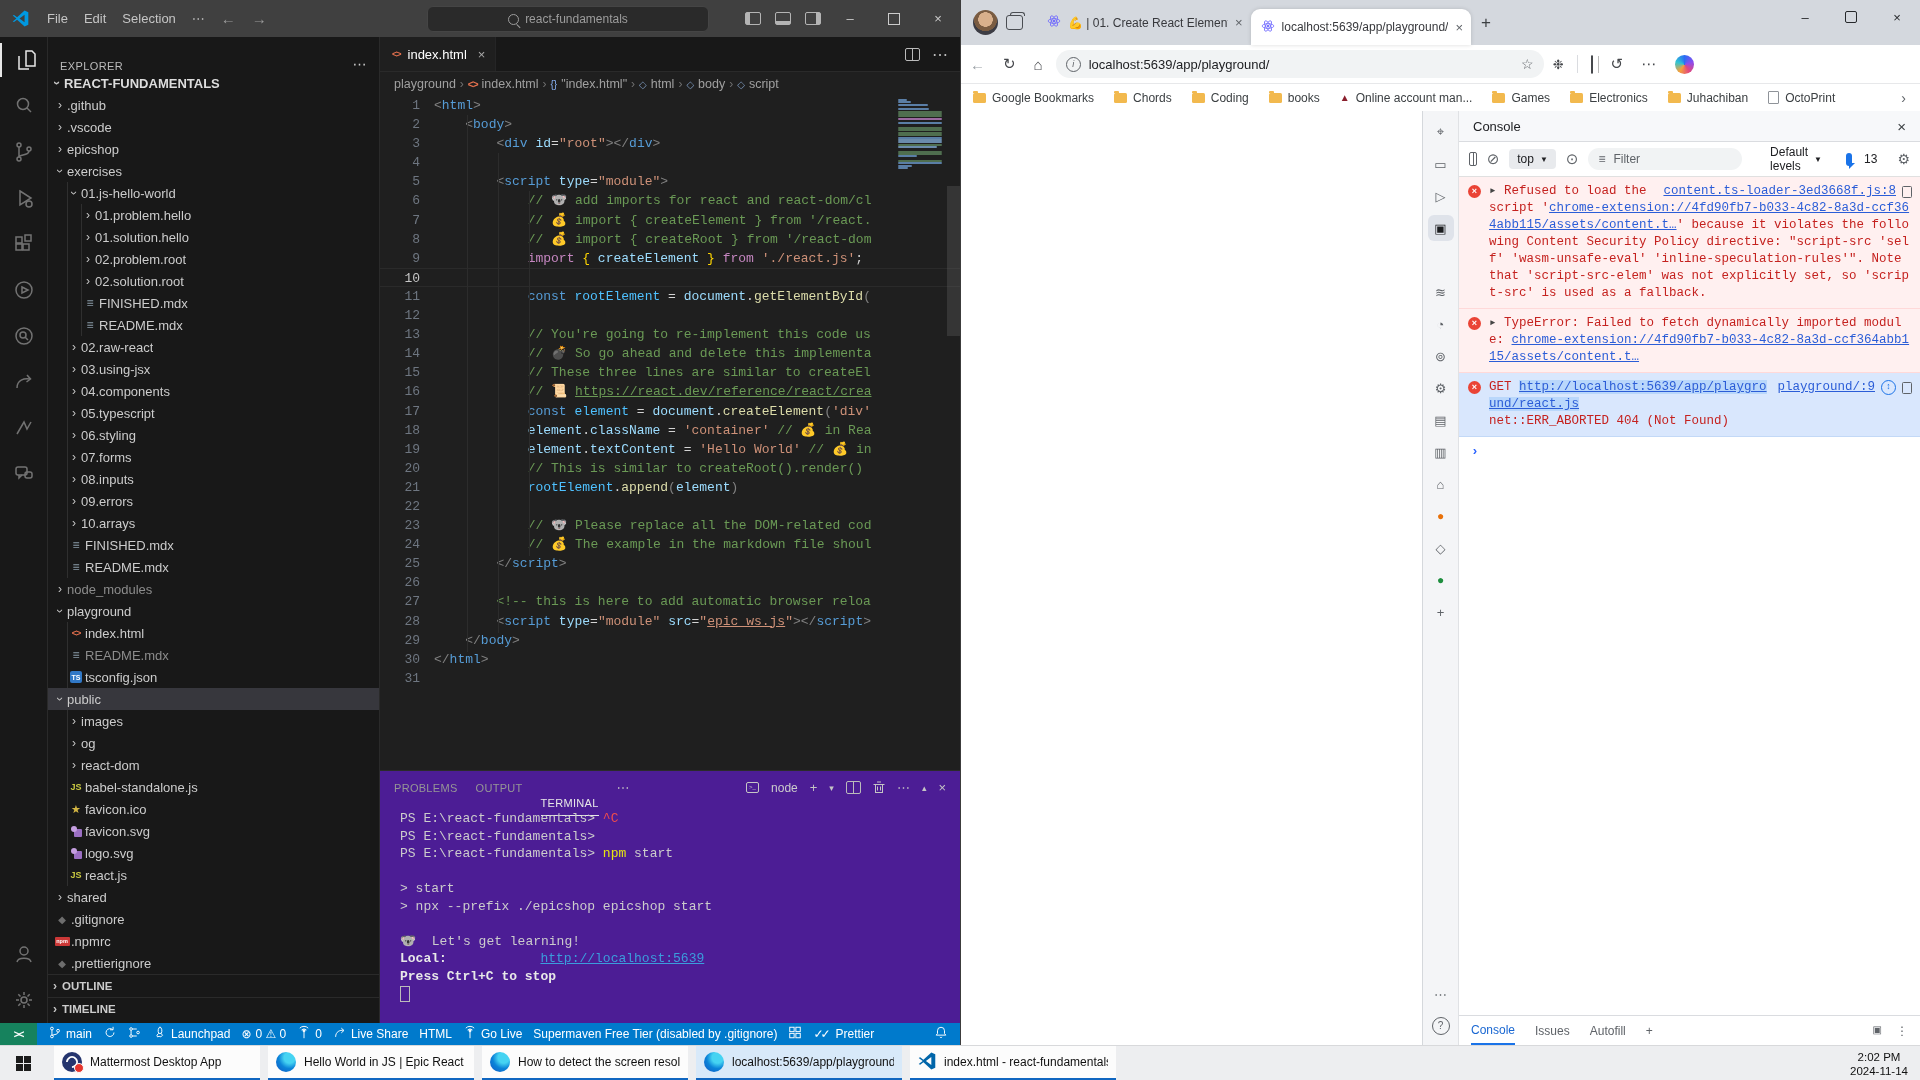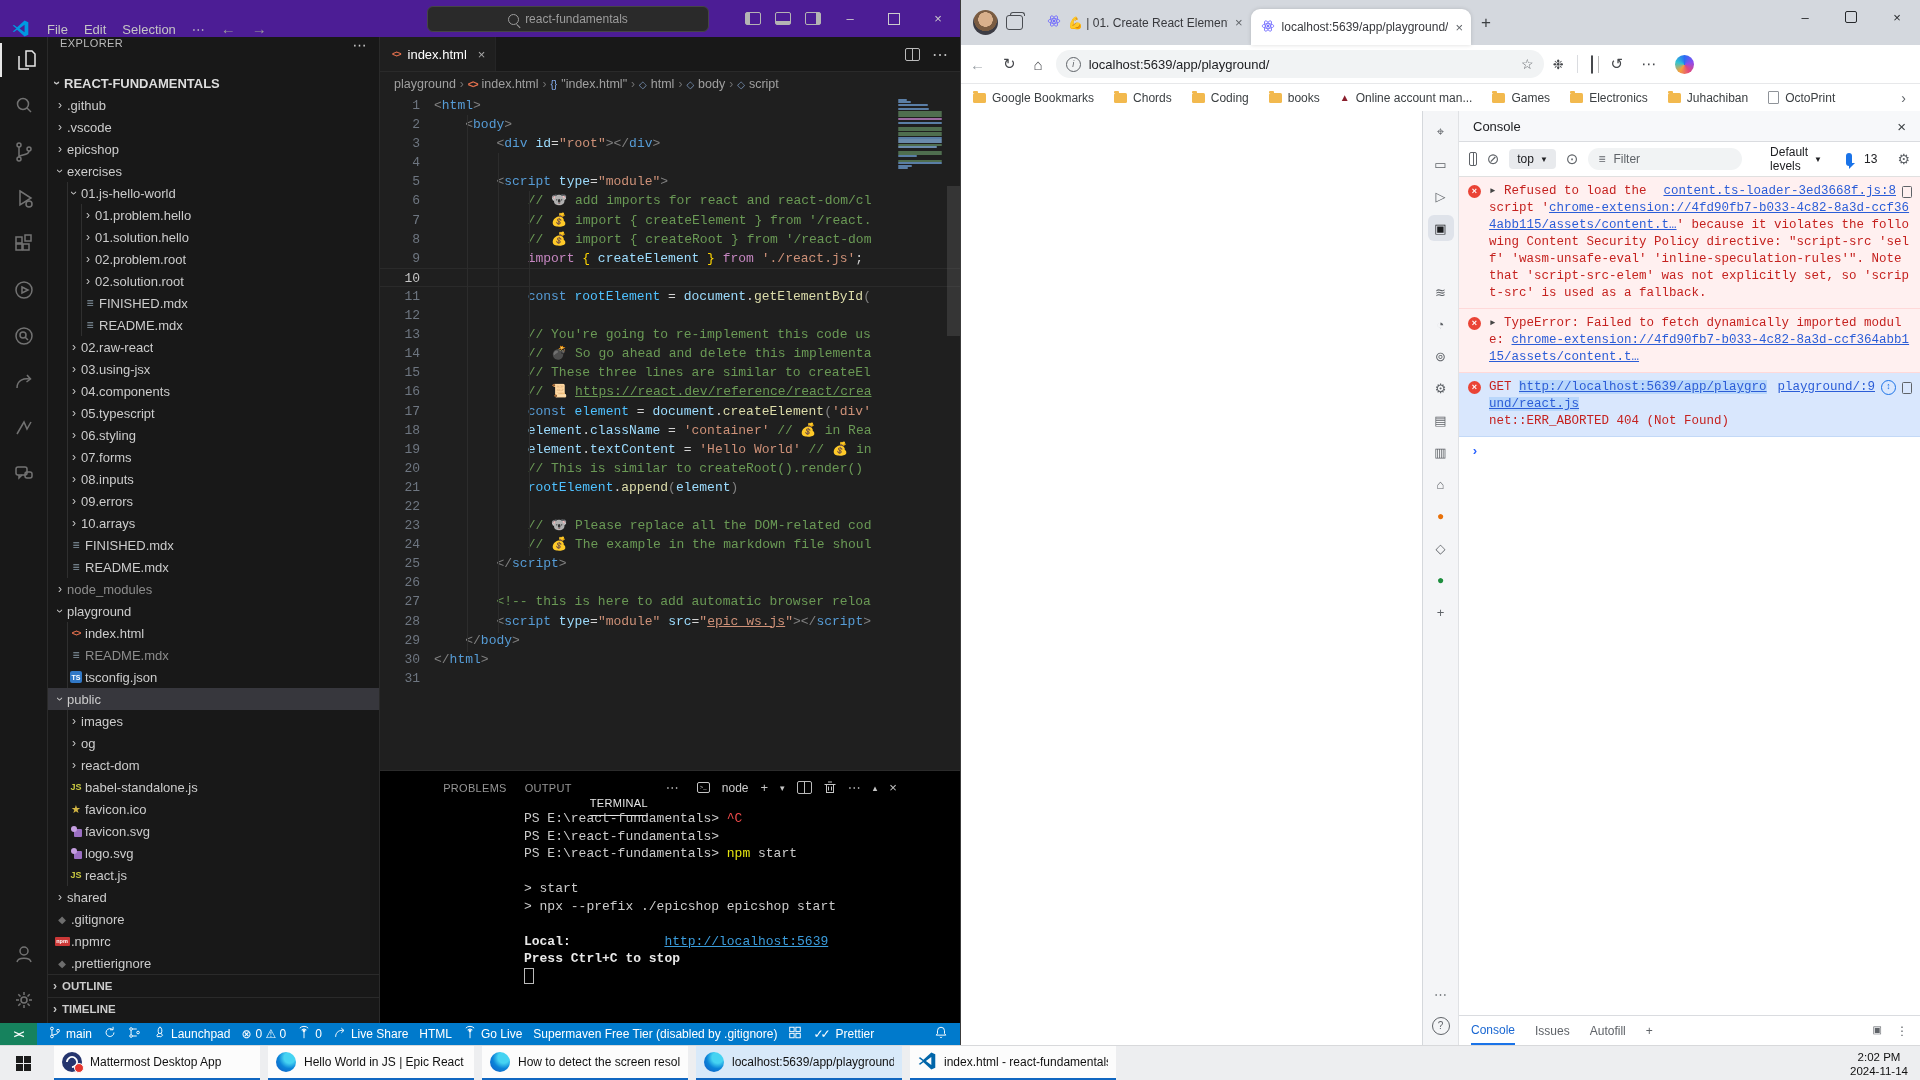--- a/index.html
+++ b/index.html
@@ -1,20 +1,20 @@
 <!DOCTYPE html>
 <html><head>
 <meta charset="utf-8">
 <style>
   html,body{margin:0;padding:0;background:#000;}
   #screen{position:relative;width:1920px;height:1080px;overflow:hidden;background:#fff;font-family:"Liberation Sans",sans-serif;-webkit-font-smoothing:antialiased;}
   .mono{font-family:"Liberation Mono","DejaVu Sans Mono",monospace;}
   
   #vscode{position:absolute;left:0;top:0;width:961px;height:1045px;background:#1f1f1f;color:#ccc;border-right:1px solid #3c3c3c;box-sizing:border-box;}
-  #titlebar{position:relative;height:37px;background:#4c1d95;border-bottom:1px solid #f97316;display:flex;align-items:flex-end;font-size:13px;color:#c5c5c5;}
+  #titlebar{position:relative;height:37px;background:#404040;border-bottom:1px solid #f97316;display:flex;align-items:center;font-size:13px;color:#c5c5c5;}
   #vslogo{margin:0 10px 0 12px;}
   .menuitem{padding:4px 8px;border-radius:5px;cursor:default;}
   .navarrow{color:#9a9a9a;font-size:15px;padding:0 8px;}
   #tsearch{position:absolute;left:427px;top:6px;width:280px;height:24px;background:#2a2a2a;border:1px solid #454545;border-radius:6px;display:flex;align-items:center;justify-content:center;gap:6px;color:#9d9d9d;font-size:12px;}
   .lens{width:9px;height:9px;border:1.4px solid #9d9d9d;border-radius:50%;position:relative;display:inline-block;}
   .lens::after{content:"";position:absolute;left:8px;top:9px;width:5px;height:1.4px;background:#9d9d9d;transform:rotate(45deg);transform-origin:0 0;}
   #tb-right{position:absolute;right:0;top:0;height:37px;display:flex;align-items:center;}
   .ltic{width:14px;height:11px;border:1px solid #b4b4b4;border-radius:2px;margin:0 7px;position:relative;}
   .ltic.l::after{content:"";position:absolute;left:0;top:0;bottom:0;width:4px;background:#b4b4b4;}
   .ltic.b::after{content:"";position:absolute;left:0;right:0;bottom:0;height:3px;background:#b4b4b4;}
@@ -22,21 +22,21 @@
   .wbtn{width:44px;height:37px;display:flex;align-items:center;justify-content:center;color:#ccc;font-size:13px;}
   .wbox{width:10px;height:10px;border:1px solid #ccc;display:inline-block;}
   #vsbody{position:absolute;top:37px;bottom:22px;left:0;right:0;display:flex;}
   #actbar{width:48px;background:#181818;border-right:1px solid #2a2a2a;display:flex;flex-direction:column;align-items:center;box-sizing:border-box;}
   .actic{width:48px;height:46px;display:flex;align-items:center;justify-content:center;opacity:.62;position:relative;}
   .actic.active{opacity:1;}
   .actic.active::before{content:"";position:absolute;left:0;top:6px;bottom:6px;width:2px;background:#e7e7e7;}
   .actspacer{flex:1;}
   
   #sidebar{width:332px;background:#181818;border-right:1px solid #2a2a2a;box-sizing:border-box;font-size:13px;position:relative;overflow:hidden;}
-  #exphead{height:35px;display:flex;align-items:flex-start;padding:0 12px;color:#bbb;font-size:11px;letter-spacing:.4px;gap:39px;}
+  #exphead{height:35px;display:flex;align-items:flex-end;padding:0 12px;color:#bbb;font-size:11px;letter-spacing:.4px;gap:39px;}
   #exphead .dots{margin-left:auto;color:#ccc;font-size:14px;}
   .trow{height:22px;display:flex;align-items:center;position:relative;white-space:nowrap;color:#cccccc;}
   .trow.sel{background:#37373d;}
   .trow.dim .tlabel{color:#8c8c8c;}
   .troot{font-weight:bold;color:#ddd;}
   .chev{width:14px;text-align:center;color:#c5c5c5;font-size:12px;flex:none;display:inline-block;}
   .chev.open{transform:rotate(90deg);}
   .guide{position:absolute;top:0;bottom:0;width:1px;background:#2f2f2f;}
   .fic{width:18px;flex:none;display:flex;align-items:center;justify-content:center;font-size:10px;}
   .tlabel{overflow:hidden;text-overflow:ellipsis;}
@@ -71,21 +71,21 @@
   .codeline.current .ln{color:#c6c6c6;}
   .sg-d{color:#d4d4d4;} .sg-p{color:#808080;} .sg-t{color:#569cd6;} .sg-a{color:#9cdcfe;}
   .sg-o{color:#d4d4d4;} .sg-s{color:#ce9178;} .sg-c{color:#6a9955;} .sg-k{color:#c586c0;}
   .sg-kb{color:#569cd6;} .sg-v{color:#9cdcfe;} .sg-vb{color:#4fc1ff;} .sg-f{color:#dcdcaa;}
   .sg-br{color:#ffd700;} .sg-cl{color:#6a9955;text-decoration:underline;} .sg-sl{color:#ce9178;text-decoration:underline;}
   #minimap{position:absolute;right:16px;top:3px;width:46px;}
   #minimap div{height:2px;margin-bottom:.35px;border-radius:1px;}
   #escroll{position:absolute;right:0;top:90px;width:13px;height:150px;background:rgba(121,121,121,.25);}
   .iguide{position:absolute;width:1px;background:#2c2c2c;}
   
-  #panel{height:253px;border-top:1px solid #2b2b2b;background:#000000;display:flex;flex-direction:column;box-sizing:border-box;align-items:center;}
+  #panel{height:253px;border-top:1px solid #2b2b2b;background:#4c1d95;display:flex;flex-direction:column;box-sizing:border-box;}
   #paneltabs{height:33px;display:flex;align-items:center;padding:0 14px;gap:18px;font-size:11px;color:#969696;}
   .ptab{letter-spacing:.3px;padding:6px 0;}
   .ptab.active{color:#e7e7e7;border-bottom:1px solid #e7e7e7;margin-top:32px;}
   #panelacts{margin-left:auto;display:flex;align-items:center;gap:12px;color:#c5c5c5;font-size:13px;}
   .termic{width:13px;height:11px;border:1px solid #c5c5c5;border-radius:2px;font-size:6px;line-height:9px;padding-left:2px;box-sizing:border-box;}
   #termwrap{flex:1;padding:6px 0 0 20px;overflow:hidden;}
   .tline{height:17.5px;line-height:17.5px;font-size:13px;white-space:pre;}
   .tg-d{color:#cccccc;} .tg-r{color:#f14c4c;} .tg-y{color:#e5e510;} .tg-cy{color:#3b9ddd;text-decoration:underline;}
   .tg-b{color:#e8e8e8;font-weight:bold;}
   .tg-cur{display:inline-block;width:8px;height:14px;border:1px solid #bbb;vertical-align:middle;}
@@ -677,20 +677,21 @@
             </div>
           </div>
           <div id="termwrap" class="mono">
               <div class="tline"><span class="tg-d">PS E:\react-fundamentals&gt; </span><span class="tg-r">^C</span></div>
               <div class="tline"><span class="tg-d">PS E:\react-fundamentals&gt; </span></div>
               <div class="tline"><span class="tg-d">PS E:\react-fundamentals&gt; </span><span class="tg-y">npm</span><span class="tg-d"> start</span></div>
               <div class="tline"></div>
               <div class="tline"><span class="tg-d">&gt; start</span></div>
               <div class="tline"><span class="tg-d">&gt; npx --prefix ./epicshop epicshop start</span></div>
               <div class="tline"></div>
+              <div class="tline"><span class="tg-d">🐨  Let's get learning!</span></div>
               <div class="tline"><span class="tg-b">Local:</span><span class="tg-d">            </span><span class="tg-cy">http://localhost:5639</span></div>
               <div class="tline"><span class="tg-b">Press Ctrl+C to stop</span></div>
               <div class="tline"><span class="tg-cur"></span></div>
             </div>
         </div>
       </div>
     </div>
 
     <div id="statusbar">
       <div id="remote">&gt;&lt;</div>

